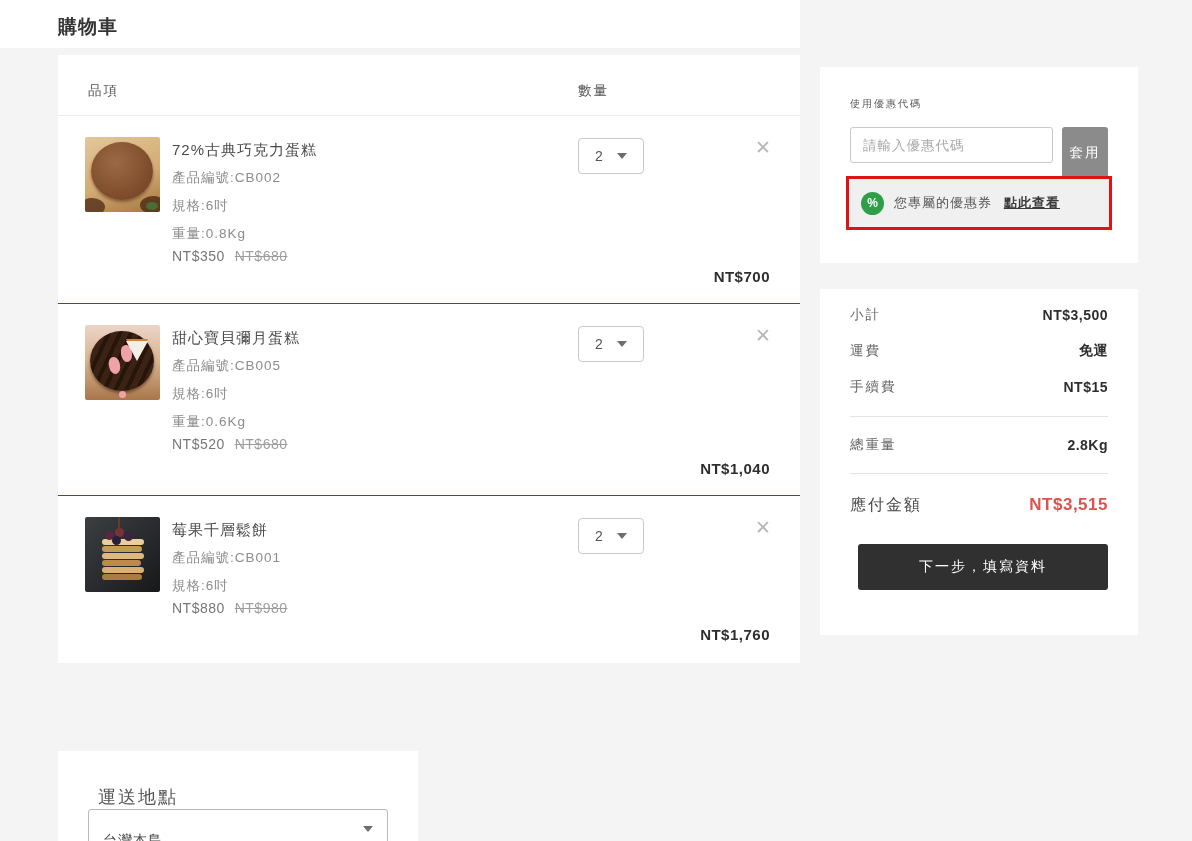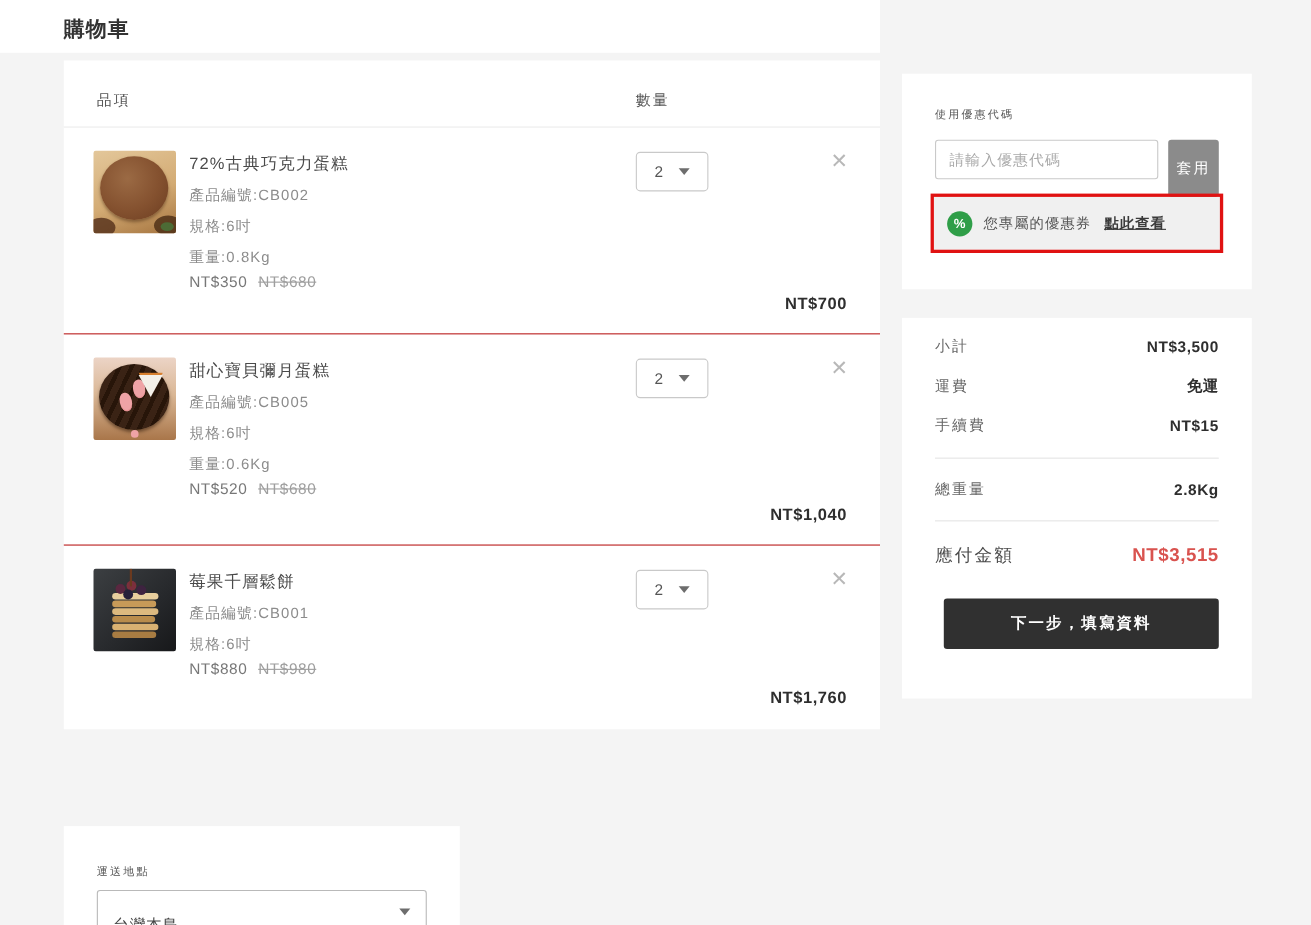--- a/index.html
+++ b/index.html
@@ -100,25 +100,25 @@
   .sum-inner { position:absolute; left:30px; right:30px; top:8px; }
   .sum-row { display:flex; justify-content:space-between; align-items:center; height:36px; }
   .sum-label { font-size:13.5px; color:#666; letter-spacing:2px; }
   .sum-value { font-size:14px; font-weight:bold; color:#2e2e2e; letter-spacing:.5px; }
   .sum-divider { border-top:1px solid #e4e4e4; margin:11px 0; }
   .weight-row { height:34px; }
   .payable-row { height:40px; }
   .payable-label { font-size:16px; color:#4a4a4a; letter-spacing:2px; }
   .payable-value { font-size:17px; font-weight:bold; letter-spacing:.5px; }
   .next-btn { position:absolute; left:38px; right:30px; top:255px; height:46px; background:#303030; color:#fff;
-    border:none; border-radius:3px; font-size:14px; font-weight:bold; font-family:inherit; letter-spacing:2px; cursor:pointer; }
+    border:none; border-radius:3px; font-size:14px; font-weight:normal; font-family:inherit; letter-spacing:2px; cursor:pointer; }
 
   
   #shipping-card { left:58px; top:751px; width:360px; height:120px; }
-  .ship-label { position:absolute; left:30px; top:34px; font-size:10px; color:#555; letter-spacing:2px; }
+  .ship-label { position:absolute; left:40px; top:34px; font-size:18px; color:#555; letter-spacing:2px; }
   .ship-select { position:absolute; left:30px; top:58px; width:300px; height:40px; border:1px solid #b9b9b9;
     border-radius:3px; background:#fff; display:flex; align-items:center; padding:0 14px; cursor:pointer; }
   .ship-value { flex:1; font-size:14px; color:#444; letter-spacing:1px;margin-top:24px; }
 </style>
 </head>
 <body>
 
 <div id="screen">
 
   <div class="title-band"></div>

